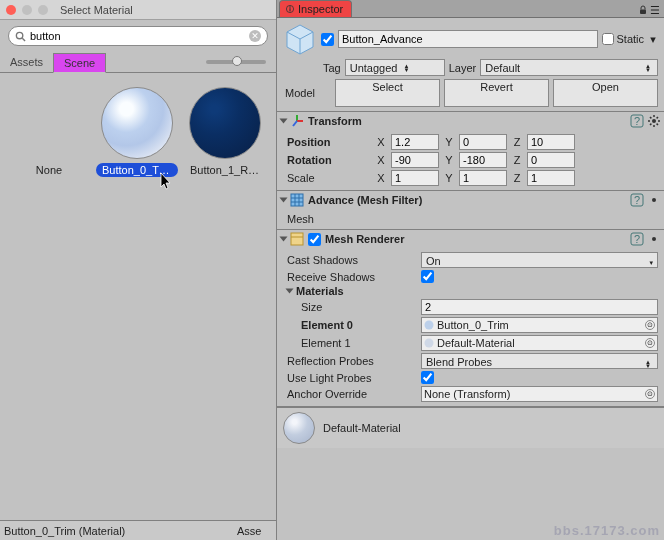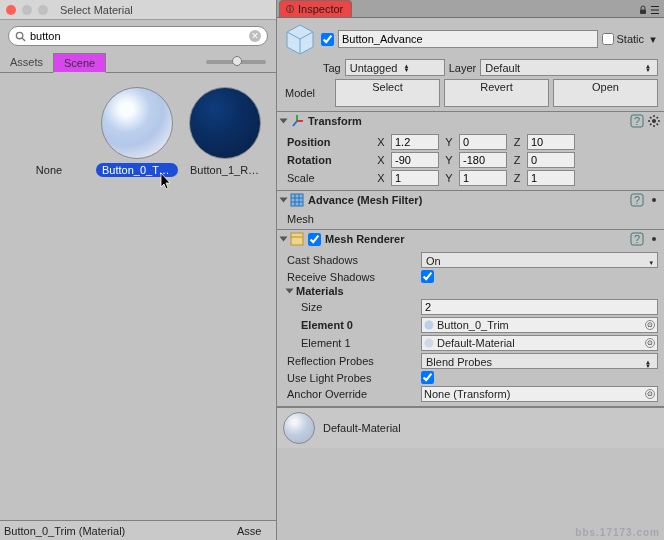--- a/index.html
+++ b/index.html
@@ -86,21 +86,21 @@
   .obj-field { flex: 1; height: 16px; background: #eeeeee; border: 1px solid #888; display: flex; align-items: center; padding: 0 2px; gap: 3px; }
   .obj-field .pick { margin-left: auto; width: 10px; height: 10px; border: 1px solid #888; border-radius: 50%; font-size: 7px; text-align: center; line-height: 8px; }
   .chk { width: 13px; height: 13px; }
   .dd-field { height: 16px; background: #e5e5e5; border: 1px solid #888; display: flex; align-items: flex-end; padding: 0 4px; }
   .dd-field .caret { margin-left: auto; font-size: 7px; }
   .indent { padding-left: 14px; }
 
   .mat-footer { display: flex; align-items: center; padding: 4px 6px; gap: 8px; background: #c8c8c8; border-top: 1px solid #808080; }
   .mat-ball { width: 32px; height: 32px; border-radius: 50%; background: radial-gradient(circle at 35% 30%, #f3f5fa 0 8%, #c2cddf 45%, #a7b4cc 100%); border: 1px solid #8a8a8a; }
 
-  .wm { position: absolute; right: 4px; bottom: 2px; font-size: 10px; color: rgba(80,80,130,0.25); font-weight: bold; letter-spacing: 1px; pointer-events: none; }
+  .wm { position: absolute; right: 4px; bottom: 2px; font-size: 13px; color: rgba(80,80,130,0.25); font-weight: bold; letter-spacing: 1px; pointer-events: none; }
 </style>
 </head>
 <body>
 
 <div id="app">
 
   <div class="left-pane">
     <div class="win-titlebar">
       <div class="traffic">
         <div class="dot red"></div>

